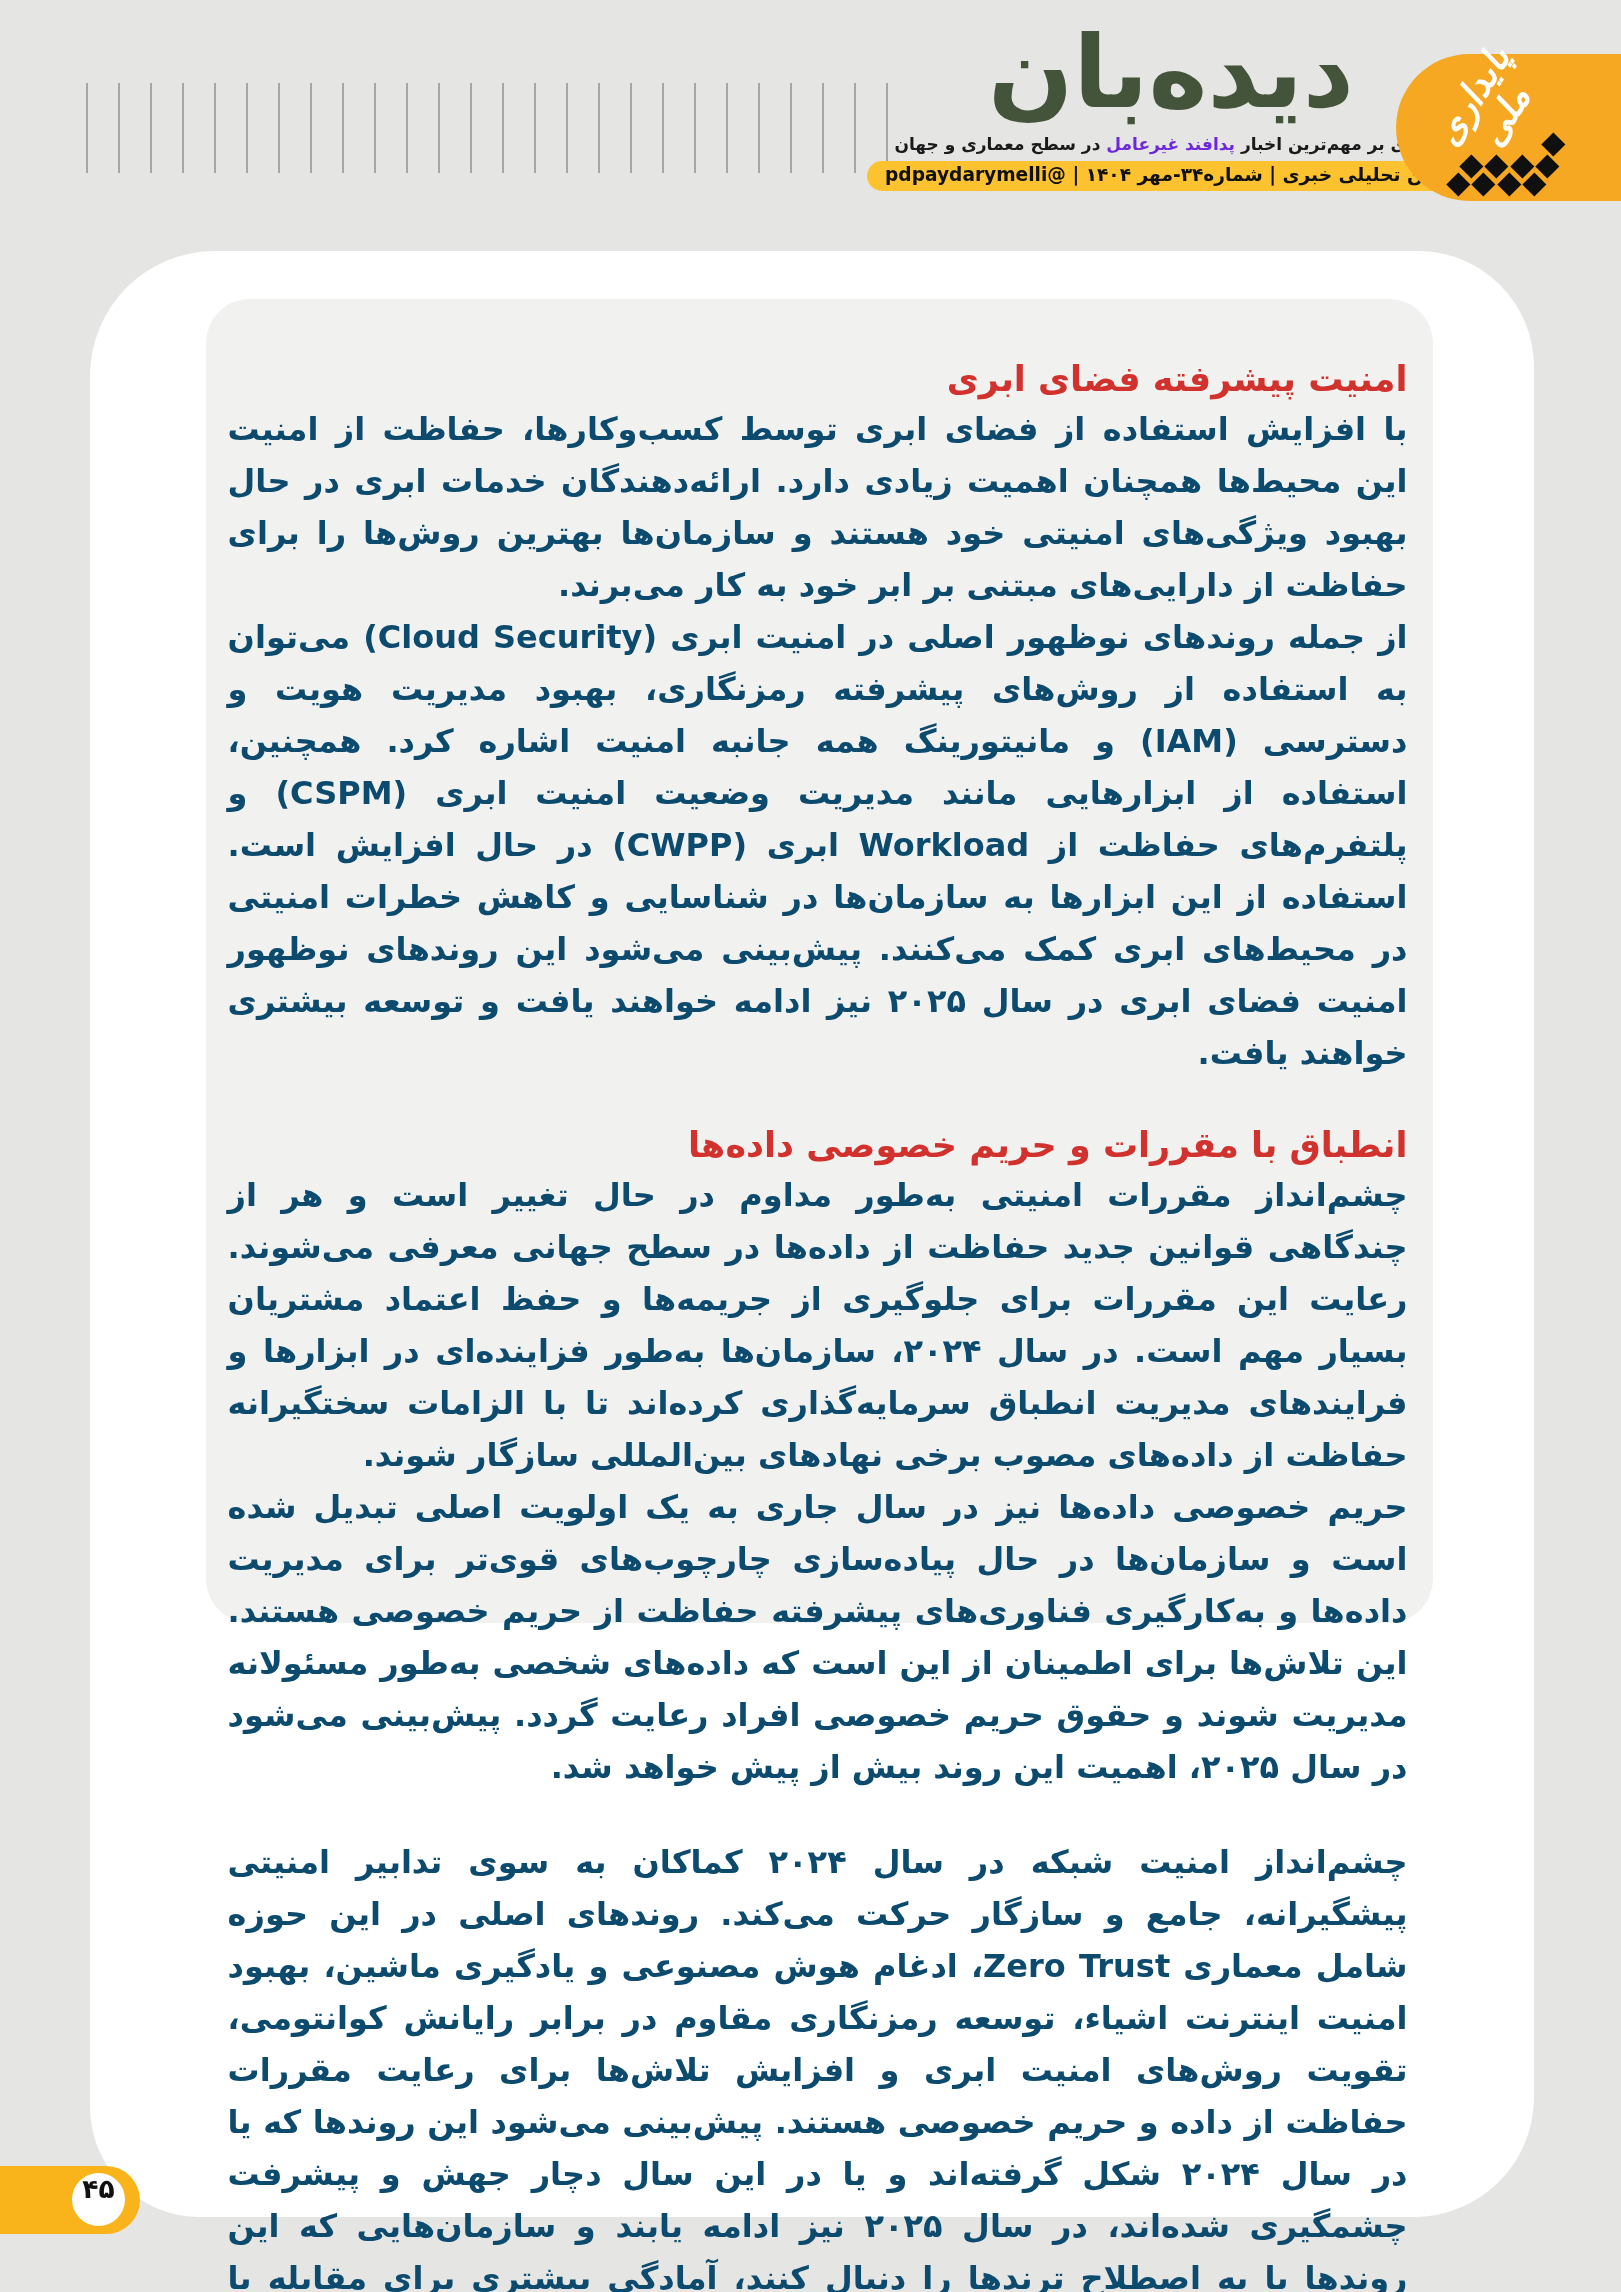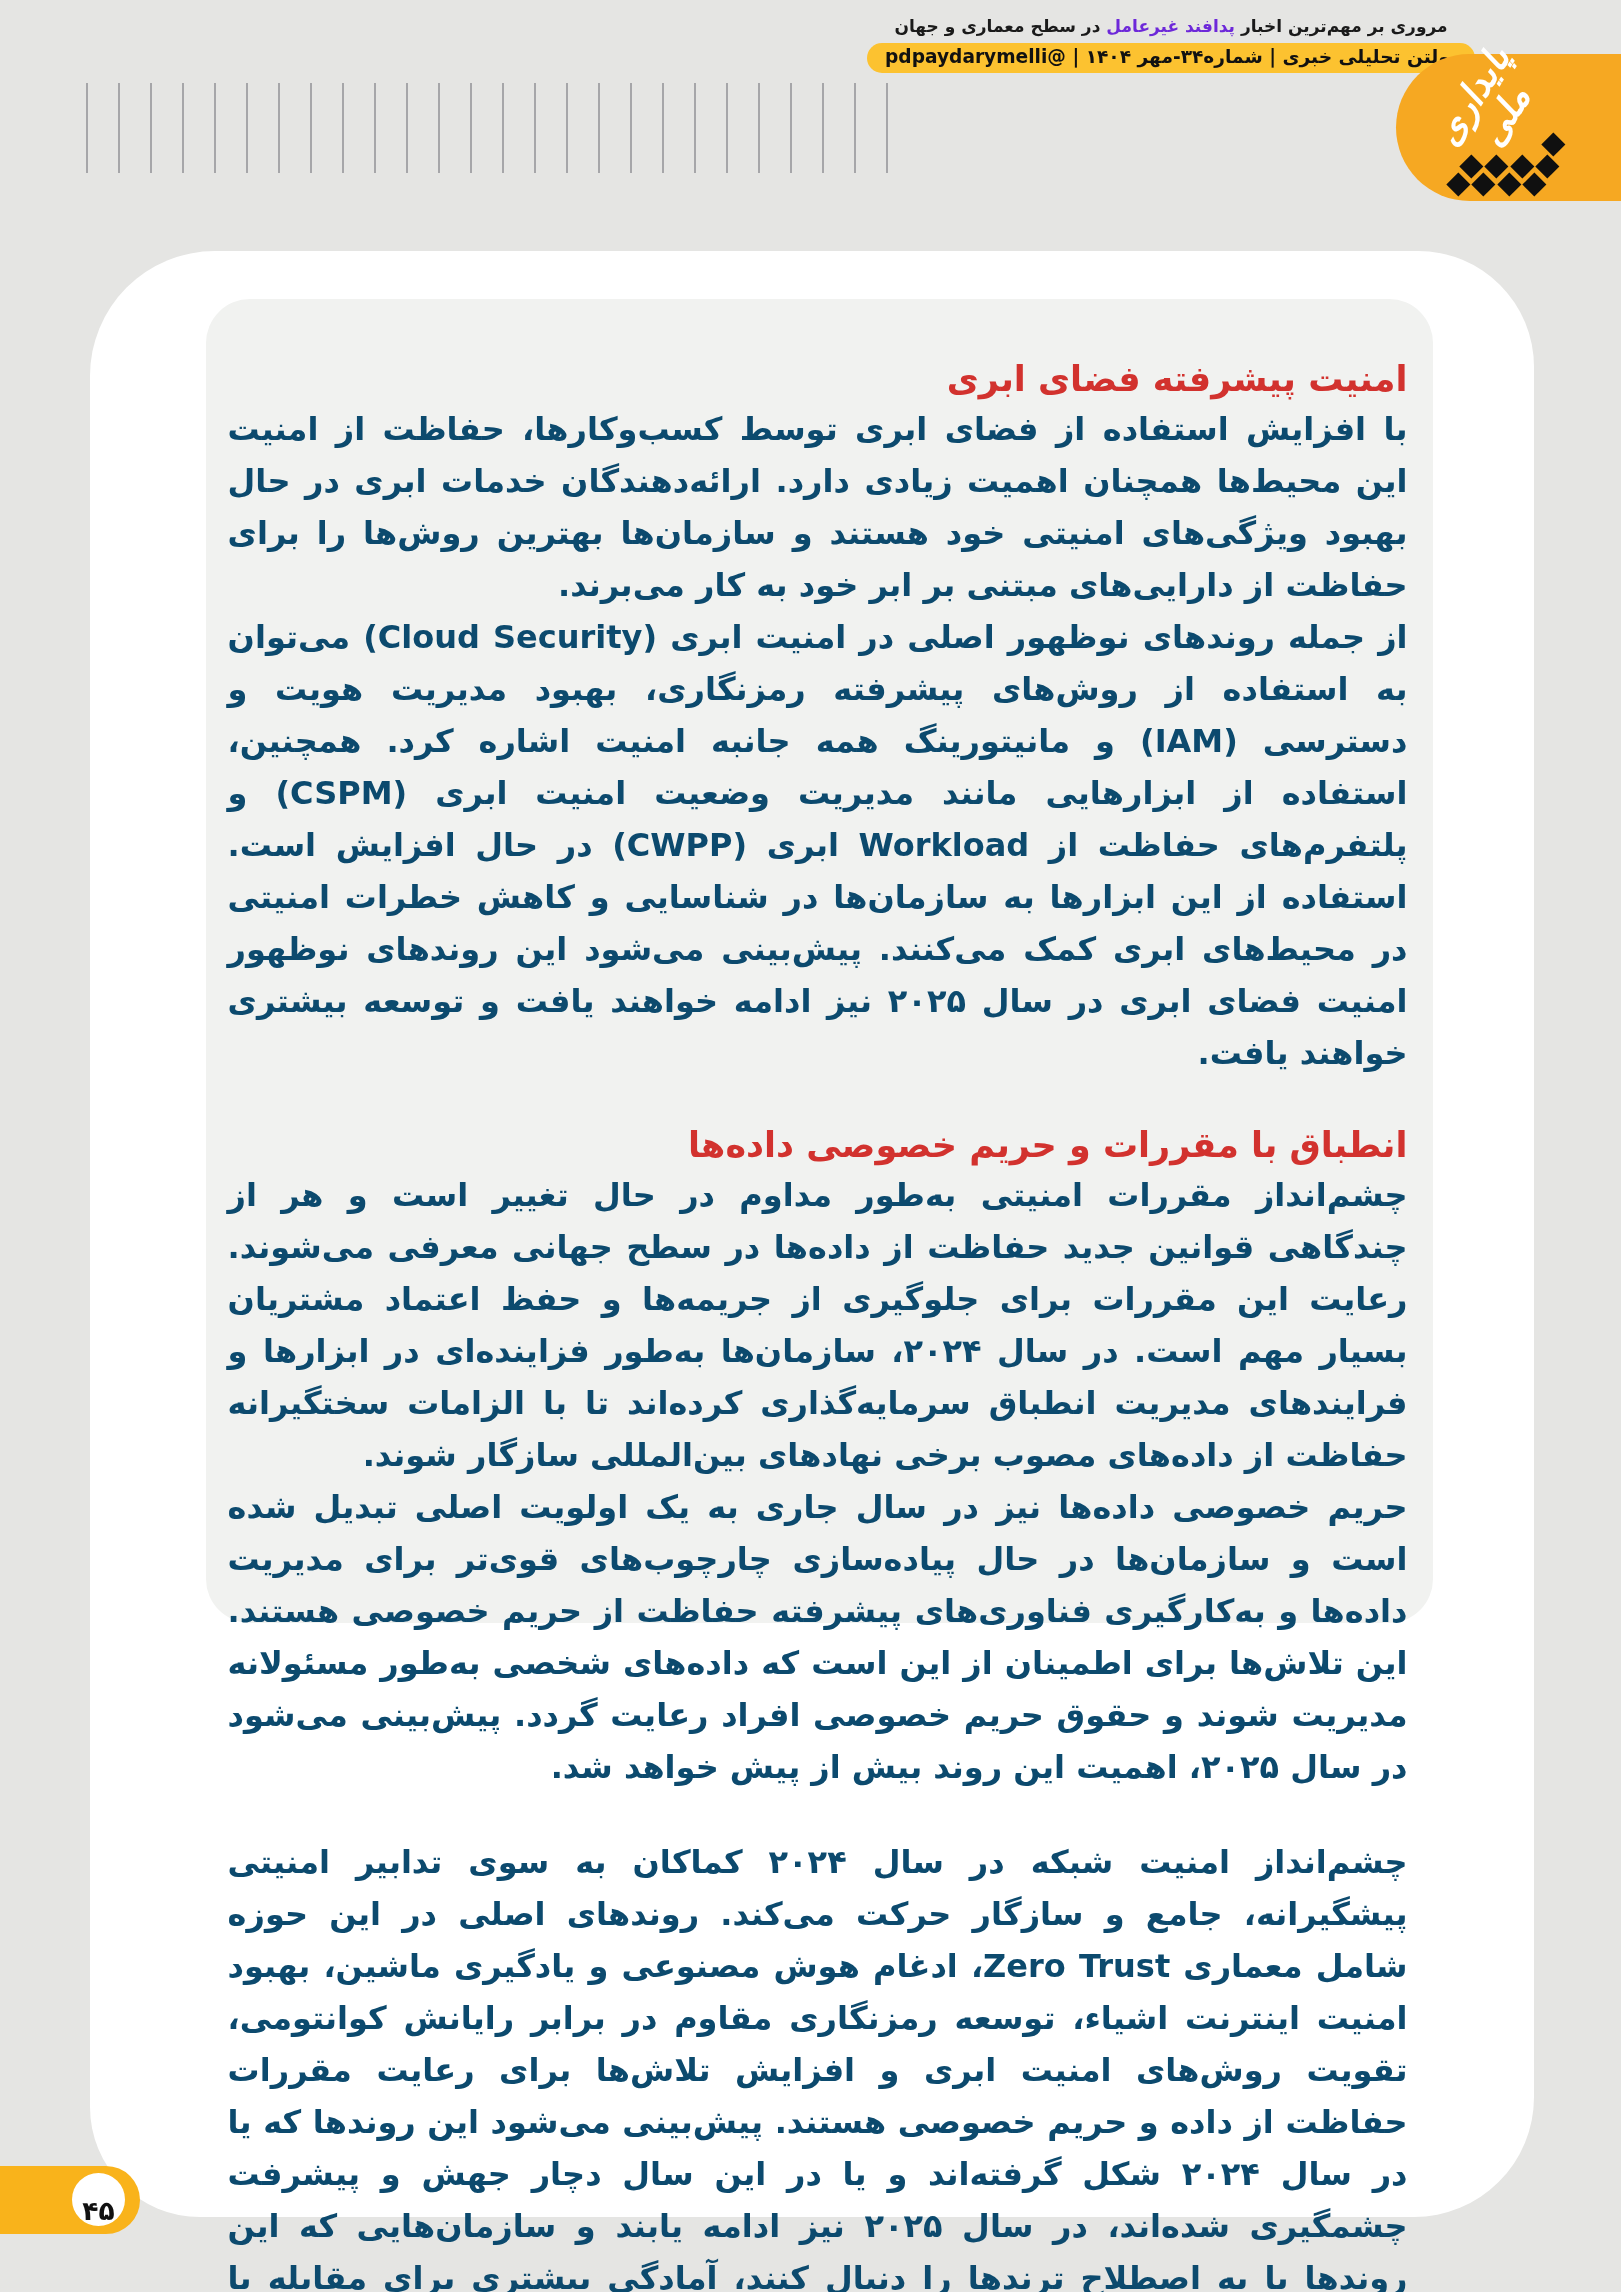--- a/index.html
+++ b/index.html
@@ -65,32 +65,33 @@
   .sec{margin:0;}
   .sec + .sec{margin-top:43px;}
   
   .page-badge{
     position:absolute; left:0; top:2166px; width:140px; height:68px;
     background:#f9b31b; border-radius:0 34px 34px 0;
   }
   .page-badge .circle{
     position:absolute; left:72px; top:6.9px; width:53px; height:53px;
     background:#ffffff; border-radius:50%;
-    display:flex; align-items:flex-end; justify-content:center;
+    display:flex; align-items:flex-start; justify-content:center;
     font-size:26.5px; font-weight:bold; color:#111;
   }
 </style>
 </head>
 <body>
 
 <div class="stage">
 
   <div class="ticks"></div>
 
   <div class="masthead" dir="rtl">
+    <div class="masthead-title">دیده‌بان</div>
     <div class="tagline">
       <span>مروری بر مهم‌ترین اخبار </span><span class="hl">پدافند غیرعامل</span><span> در سطح معماری و جهان</span>
     </div>
     <div class="issue-pill">بولتن تحلیلی خبری | شماره۳۴-مهر ۱۴۰۴ | @pdpaydarymelli</div>
   </div>
 
   <div class="corner-logo">
     <div class="calligraphy">پایداری ملی</div>
     <div class="dia-wrap">
       <i class="dia" style="left:54px;top:122px;"></i>

